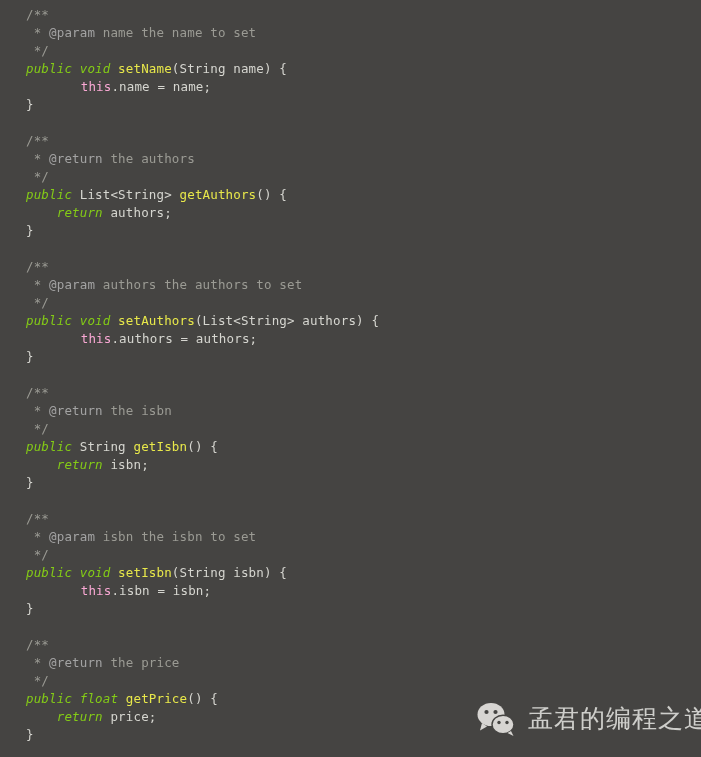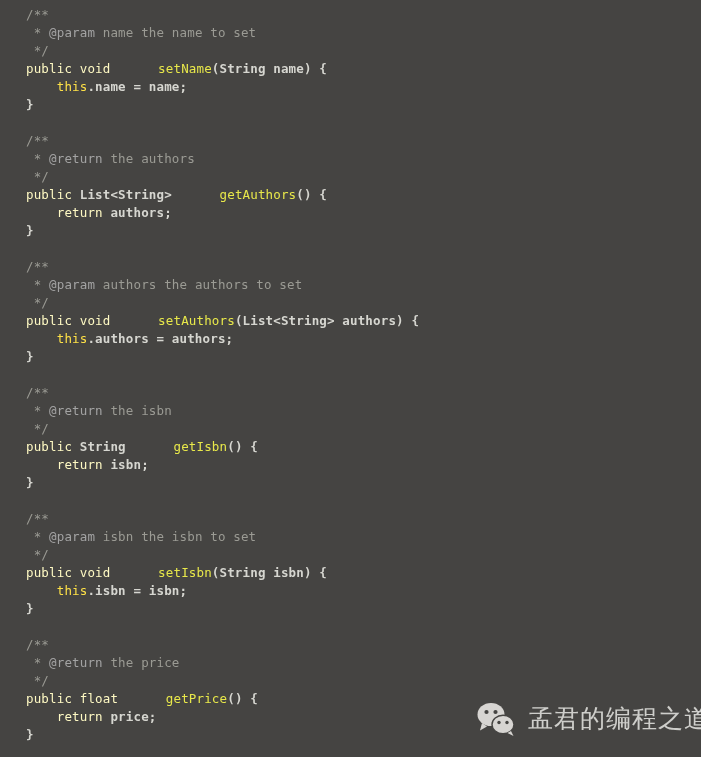--- a/index.html
+++ b/index.html
@@ -24,24 +24,24 @@
     white-space: pre;
     letter-spacing: 0.15px;
   }
   .line {
     height: 18px;
     white-space: pre;
   }
   
   .cmt   { color: #9b9b94; }
   .tag   { color: #a3a3a3; }
-  .kw    { color: #fef9c3; }
-  .mth   { color: #e8e84a; margin-left: 40px; }
-  .ths   { color: #fde047; }
-  .pl    { color: #d6d6d0; font-weight: bold; }
+  .kw    { color: #84cc16; font-style: italic; }
+  .mth   { color: #e8e84a; }
+  .ths   { color: #f9a8d4; margin-left: 24px; }
+  .pl    { color: #d6d6d0; }
 
   
   #watermark {
     position: absolute;
     left: 476px;
     top: 702px;
     display: flex;
     align-items: center;
     gap: 12px;
     opacity: 0.88;

